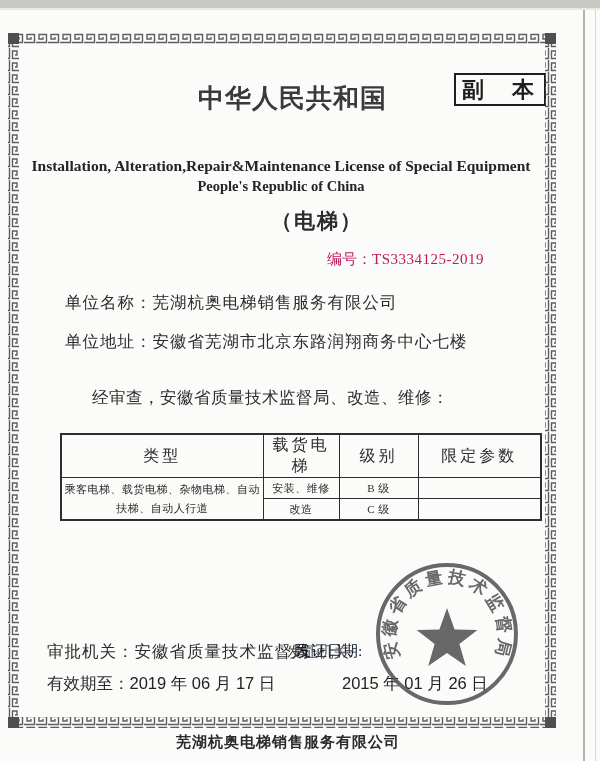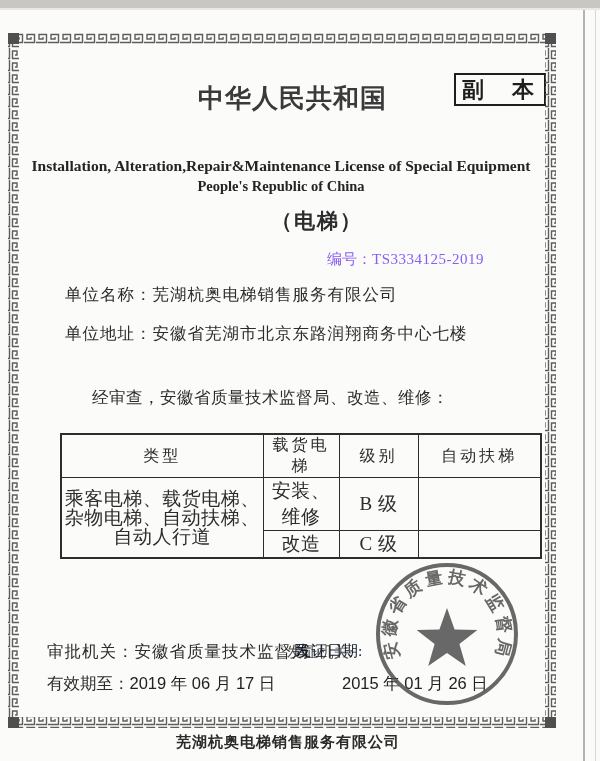--- a/index.html
+++ b/index.html
@@ -27,38 +27,38 @@
     padding-left:4px;box-sizing:border-box;color:#1e1e1e;background:#fbfbf9;
   }
   .title-cn-1{left:0;top:81px;width:545px;font-family:"Liberation Sans","DejaVu Sans",sans-serif;
     font-weight:bold;font-size:26px;letter-spacing:1px;color:#3a3a3a;padding-left:20px;}
   .title-cn-2{left:8px;top:115px;width:530px;font-family:"Liberation Sans","DejaVu Sans",sans-serif;
     font-weight:bold;font-size:28px;letter-spacing:1px;color:#3a3a3a;}
   .title-en-1{left:8px;top:157px;width:546px;font-weight:bold;font-size:15.5px;color:#242424;}
   .title-en-2{left:8px;top:178px;width:546px;font-weight:bold;font-size:14.5px;color:#242424;}
   .subtitle{left:8px;top:207px;width:546px;font-family:"Liberation Sans","DejaVu Sans",sans-serif;
     font-weight:bold;font-size:21px;letter-spacing:2px;color:#2c2c2c;margin-left:36px;}
-  .license-line{left:327px;top:250px;font-size:15px;color:#8b5cf6;}
+  .license-line{left:327px;top:250px;font-size:15px;color:#be185d;}
   .license-line .num{font-family:"Liberation Serif","DejaVu Serif",serif;letter-spacing:0.5px;}
-  .field-line{font-size:16.5px;letter-spacing:1px;color:#2c2c2c;}
+  .field-line{font-size:16.5px;letter-spacing:1px;color:#2c2c2c;margin-top:8px;}
   .company-name{left:65px;top:284px;}
   .company-addr{left:65px;top:323px;}
   .note-line{left:92px;top:387px;font-size:16.5px;letter-spacing:0.5px;color:#2c2c2c;}
 
   table.lic{
     position:absolute;left:60px;top:433px;width:480px;
     border-collapse:collapse;table-layout:fixed;
     border:2px solid #2d2d2d;background:transparent;
   }
   table.lic th,table.lic td{
     border:1px solid #2d2d2d;text-align:center;vertical-align:middle;
     font-weight:normal;color:#2c2c2c;padding:0;
   }
   table.lic th{height:39px;font-size:16px;letter-spacing:3px;}
-  table.lic td{height:20px;font-size:19px;letter-spacing:0.5px;margin-top:21px;}
+  table.lic td{height:20px;font-size:11px;letter-spacing:0.5px;margin-top:21px;}
   td.type-cell{line-height:19px;font-size:15px;padding:0 4px;}
 
   .approval-line{left:47px;top:641px;font-size:16.5px;letter-spacing:1px;color:#2c2c2c;}
   .issue-org-label{left:287px;top:642px;font-size:15.5px;color:#3a3a3a;opacity:.9;}
   .issue-date-label{left:296px;top:641px;font-size:15.5px;color:#0f172a;}
   .valid-line{left:47px;top:673px;font-size:16.5px;color:#2c2c2c;}
   .date-val{font-family:"Liberation Sans","DejaVu Sans",sans-serif;font-size:16.5px;color:#222;}
   .issue-date-val{left:342px;top:673px;}
   .made-by{left:8px;top:733px;width:560px;font-family:"Liberation Sans","DejaVu Sans",sans-serif;
     font-weight:bold;font-size:15px;letter-spacing:1px;color:#2a2a2a;}
@@ -99,21 +99,21 @@
       <col style="width:202px">
         <col style="width:76px">
         <col style="width:79px">
         <col style="width:123px">
     </colgroup>
     <tbody>
         <tr>
       <th>类型</th>
       <th>载货电梯</th>
       <th>级别</th>
-      <th>自动扶梯</th>
+      <th>限定参数</th>
     </tr>
     <tr>
       <td class="type-cell" rowspan="2">乘客电梯、载货电梯、杂物电梯、自动扶梯、自动人行道</td>
       <td>安装、维修</td>
       <td>B 级</td>
       <td></td>
     </tr>
     <tr>
       <td>改造</td>
       <td>C 级</td>

